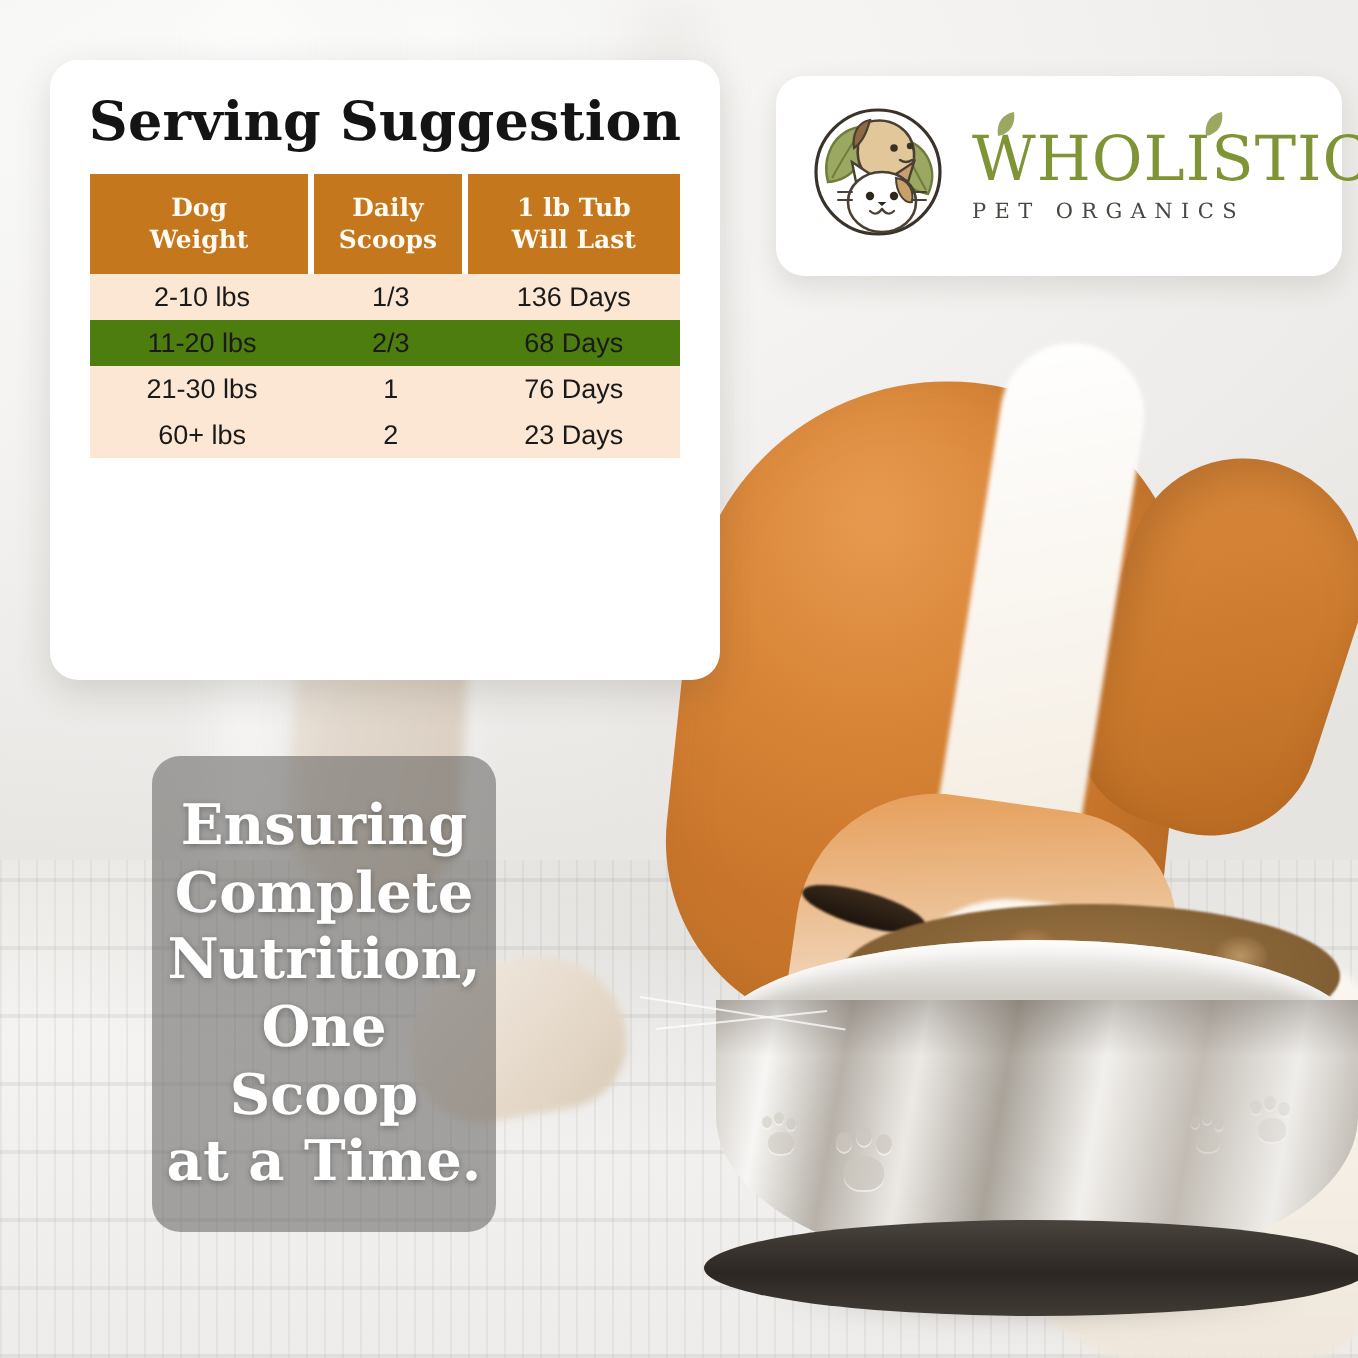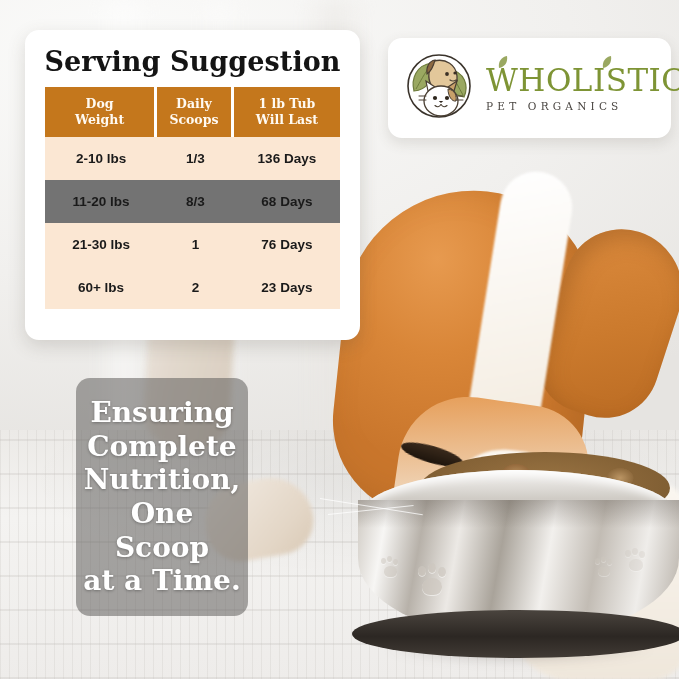--- a/index.html
+++ b/index.html
@@ -194,25 +194,25 @@
   }
   table.serv th{
     background:#c4771c;color:#fffaf2;
     font-family:"DejaVu Serif", serif;
     font-weight:700;font-size:12.5px;line-height:1.28;
     text-align:center;padding:9px 12px;border-right:3px solid #ffffff;
   }
   table.serv th:last-child{border-right:none;}
   table.serv td{
     font-family:"Liberation Sans", sans-serif;
-    font-weight:700;font-size:13.5px;color:#1a1a1a;
-    text-align:center;padding:14px 2px;
+    font-weight:400;font-size:13.5px;color:#1a1a1a;
+    text-align:center;padding:4px 2px;
   }
   table.serv tr.odd td{background:#fbe7d3;}
-  table.serv tr.even td{background:#737373;}
+  table.serv tr.even td{background:#4d7c0f;}
   table.serv col.c1{width:38%;}
   table.serv col.c2{width:26%;}
   table.serv col.c3{width:36%;}
 
   
   .logo-card{
     position:absolute;left:388px;top:38px;width:283px;height:100px;
     background:#ffffff;border-radius:14px;
     box-shadow:0 5px 14px rgba(80,70,60,.14);
     display:flex;align-items:center;
@@ -345,21 +345,21 @@
         </tr>
       </thead>
       <tbody>
         <tr class="odd">
           <td>2-10 lbs</td>
           <td>1/3</td>
           <td>136 Days</td>
         </tr>
         <tr class="even">
           <td>11-20 lbs</td>
-          <td>8/3</td>
+          <td>2/3</td>
           <td>68 Days</td>
         </tr>
         <tr class="odd">
           <td>21-30 lbs</td>
           <td>1</td>
           <td>76 Days</td>
         </tr>
         <tr class="odd">
           <td>60+ lbs</td>
           <td>2</td>

